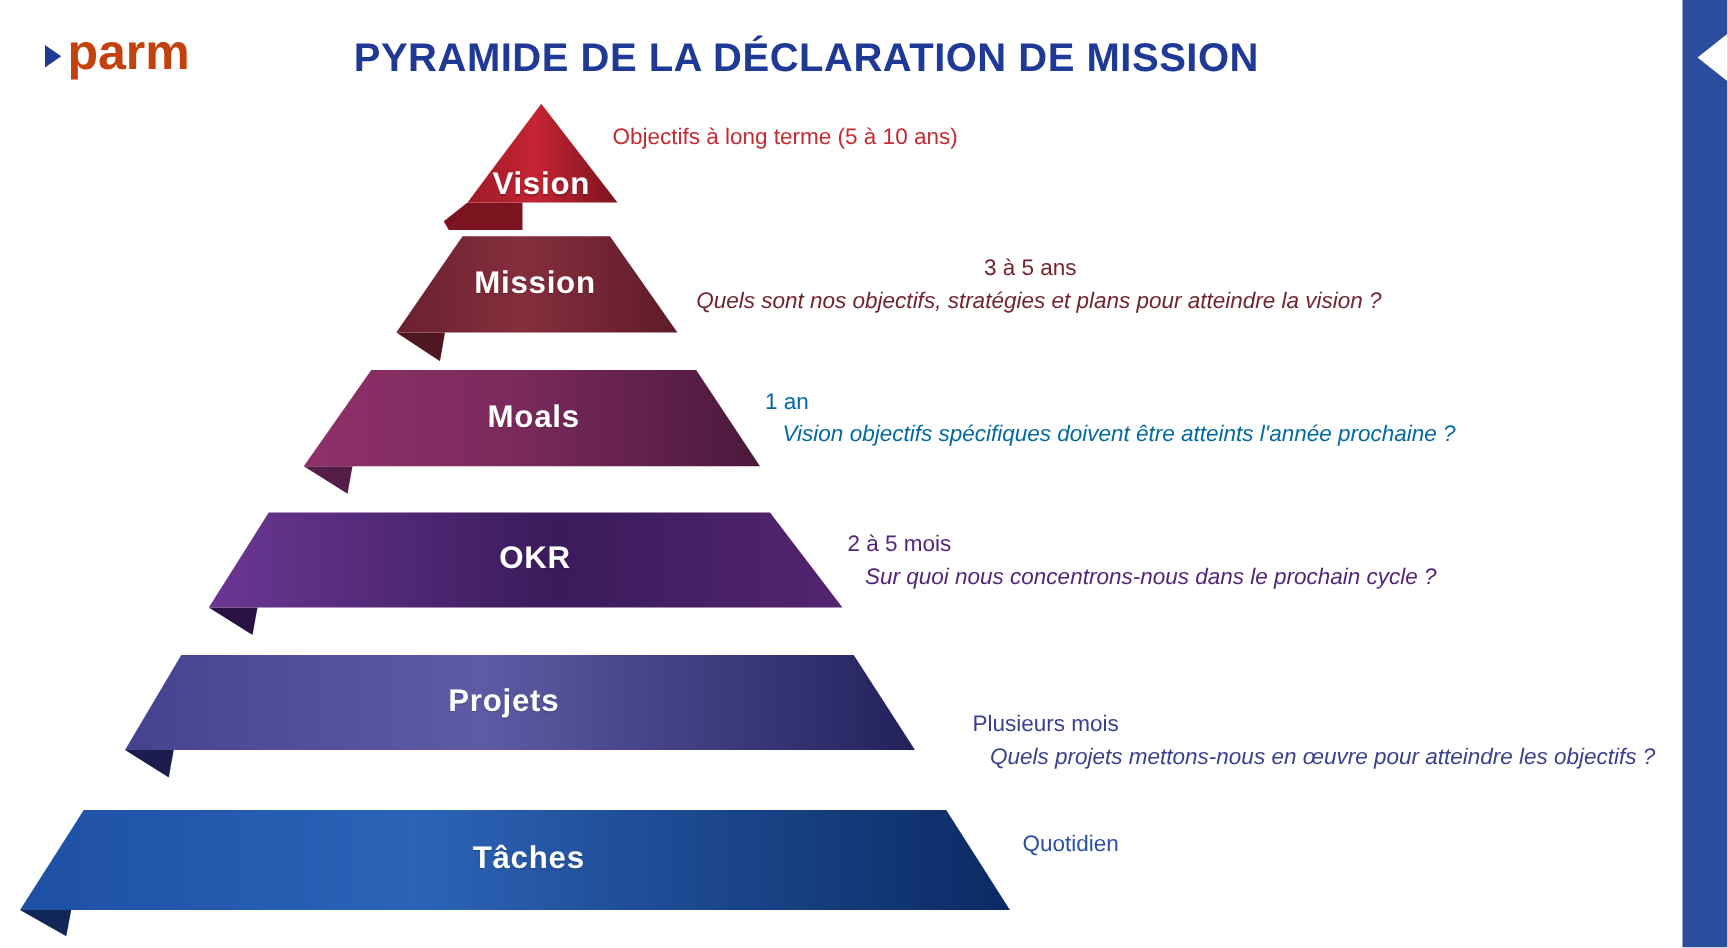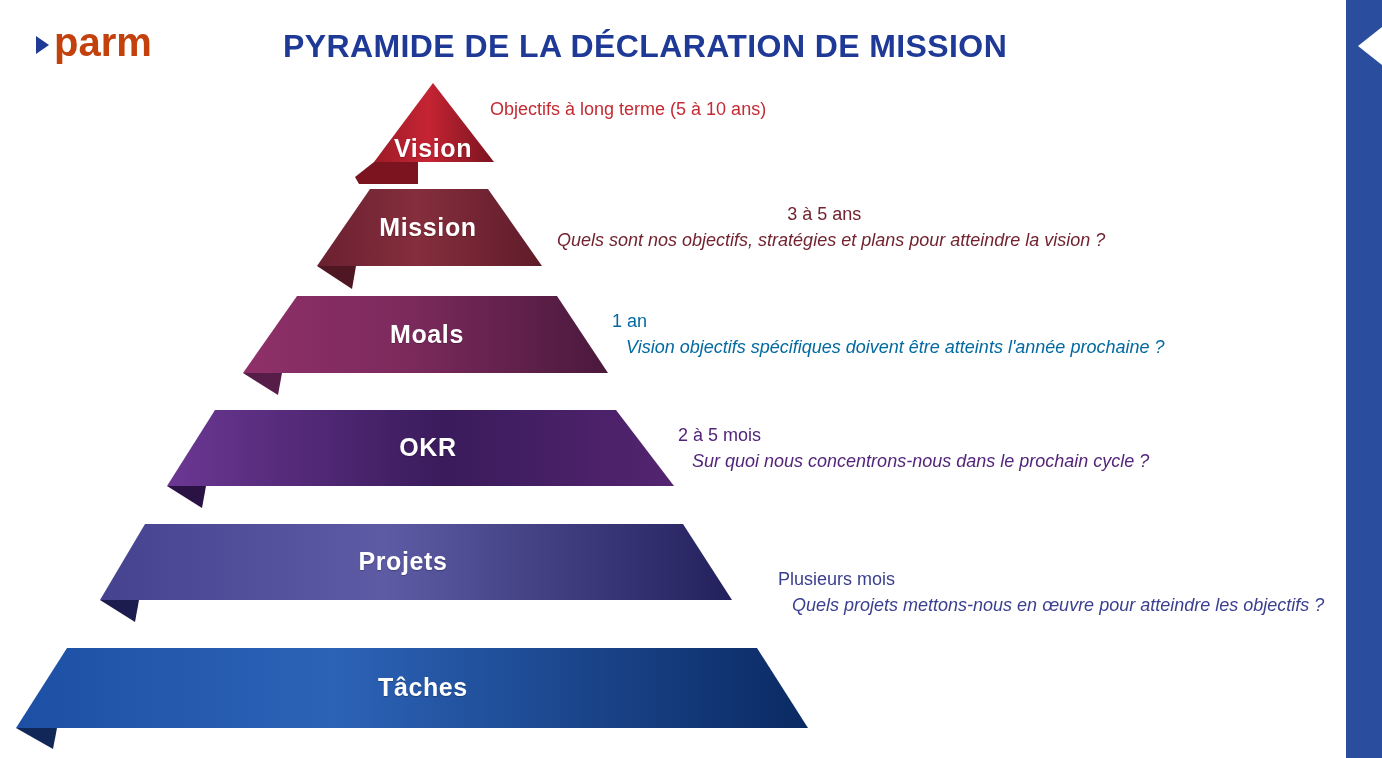--- a/index.html
+++ b/index.html
@@ -125,13 +125,14 @@
 </div>
 <div class="annotation t3" style="left:678px; top:422px;">
   <div class="timeframe">2 à 5 mois</div>
   <div class="question">Sur quoi nous concentrons-nous dans le prochain cycle ?</div>
 </div>
 <div class="annotation t4" style="left:742px; top:566px;margin-left:36px;">
   <div class="timeframe">Plusieurs mois</div>
   <div class="question">Quels projets mettons-nous en œuvre pour atteindre les objectifs ?</div>
 </div>
 <div class="annotation t5" style="left:818px; top:662px;">
+  <div class="timeframe">Quotidien</div>
 </div>
 
 </body></html>

